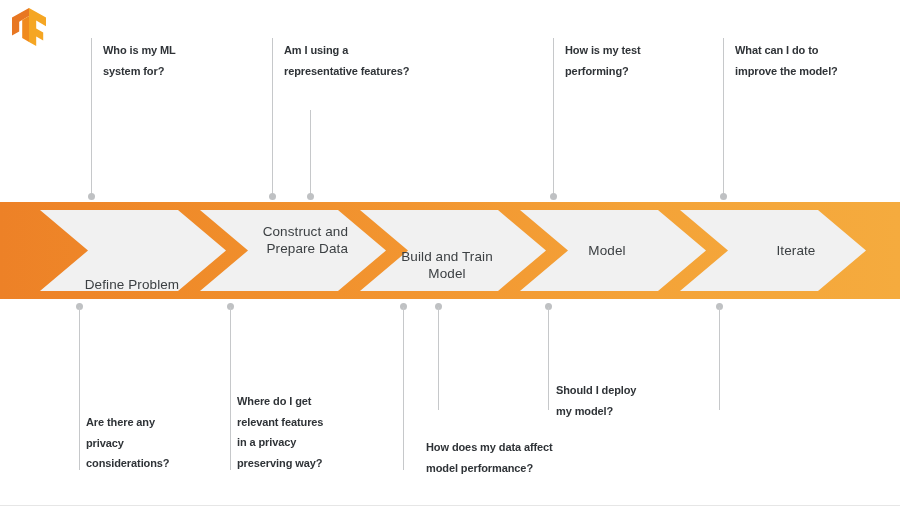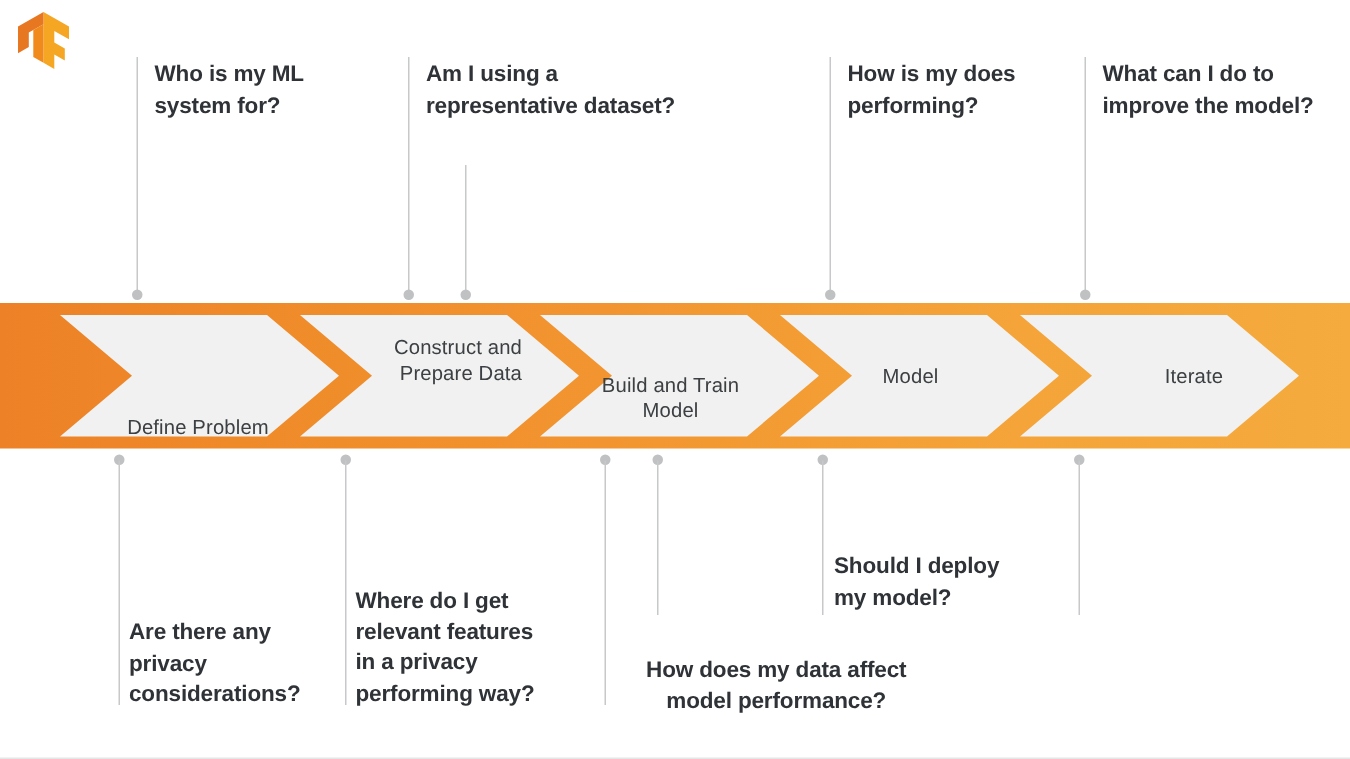--- a/index.html
+++ b/index.html
@@ -67,21 +67,21 @@
     width: 7px;
     height: 7px;
     border-radius: 50%;
     background: #bfc1c3;
   }
 
   
   .callout {
     position: absolute;
     font-family: "Liberation Sans", sans-serif;
-    font-size: 15px;
+    font-size: 11px;
     font-weight: bold;
     color: #2f3337;
     line-height: 20.5px;
     letter-spacing: -0.1px;
     white-space: pre-line;
   }
 </style>
 </head>
 <body>
 
@@ -106,22 +106,22 @@
 
   <div class="leader" style="left:553px; top:38px;  height:158px;"></div>
   <div class="leader-dot" style="left:550px; top:193px;"></div>
 
   <div class="leader" style="left:723px; top:38px;  height:158px;"></div>
   <div class="leader-dot" style="left:720px; top:193px;"></div>
 
   <div class="callout" style="left:103px; top:40px;  width:170px;">Who is my ML
 system for?</div>
   <div class="callout" style="left:284px; top:40px;  width:215px;">Am I using a
-representative dataset?</div>
-  <div class="callout" style="left:565px; top:40px;  width:180px;">How is my does
+representative features?</div>
+  <div class="callout" style="left:565px; top:40px;  width:180px;">How is my test
 performing?</div>
   <div class="callout" style="left:735px; top:40px;  width:180px;">What can I do to
 improve the model?</div>
 
   <div id="band"></div>
 
   <svg id="chevrons" viewBox="0 0 900 97" preserveAspectRatio="none">
 
     <polygon points="40,8 178,8 226,48.5 178,89 40,89 88,48.5" fill="#F1F1F1"></polygon>
 
@@ -161,19 +161,19 @@
 
   <div class="leader-dot" style="left:716px; top:303px;"></div>
   <div class="leader" style="left:719px; top:307px; height:103px;"></div>
 
   <div class="callout" style="left:86px;  top:412px; width:150px;">Are there any
 privacy
 considerations?</div>
   <div class="callout" style="left:237px; top:391px; width:160px;">Where do I get
 relevant features
 in a privacy
-performing way?</div>
-  <div class="callout" style="left:410px; top:437px; width:215px;text-align:center;">How does my data affect
+preserving way?</div>
+  <div class="callout" style="left:426px; top:437px; width:215px;">How does my data affect
 model performance?</div>
-  <div class="callout" style="left:556px; top:368px; width:165px;">Should I deploy
+  <div class="callout" style="left:556px; top:380px; width:165px;">Should I deploy
 my model?</div>
 
 </div>
 
 </body></html>

